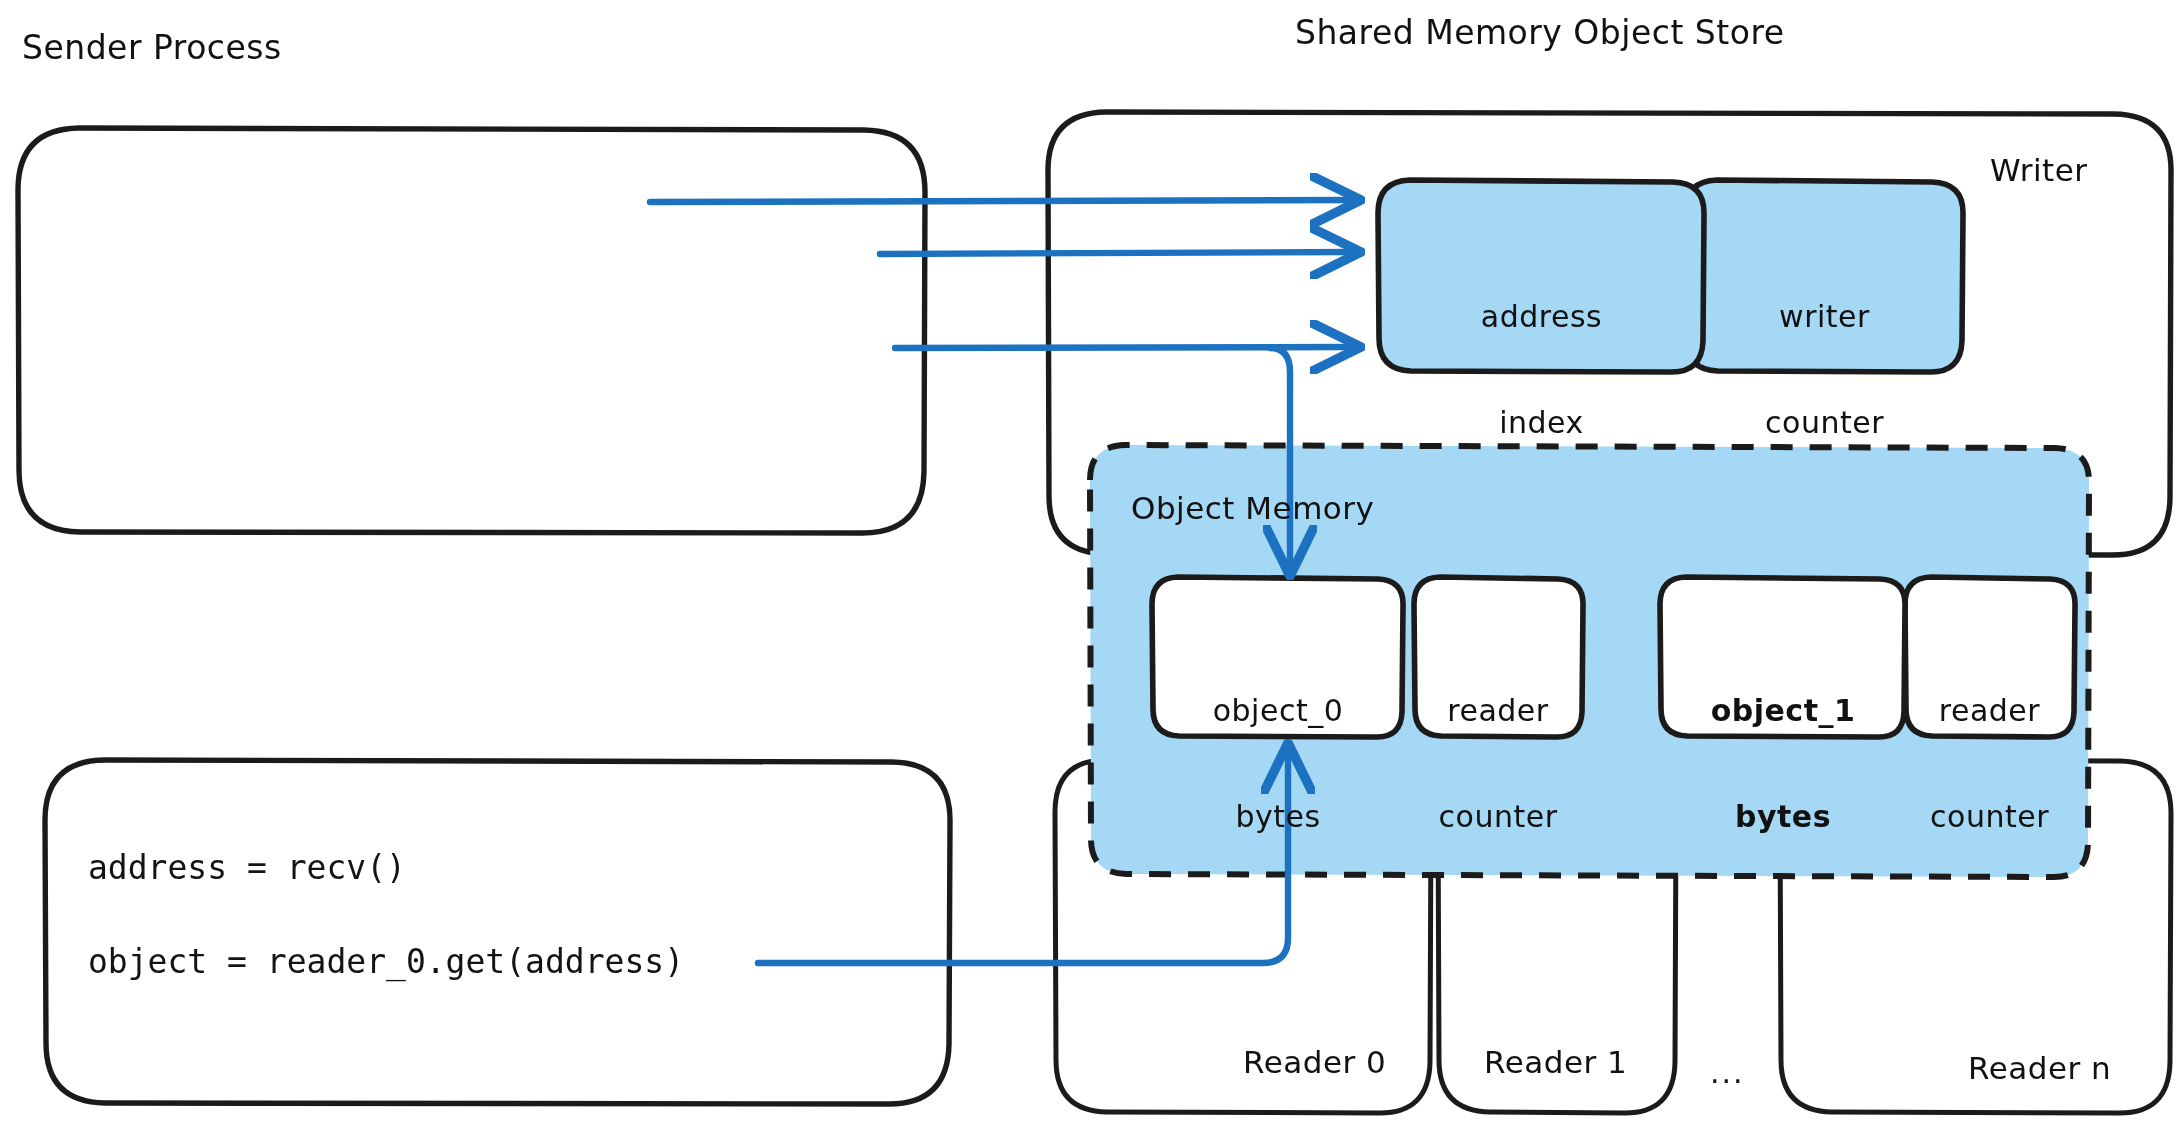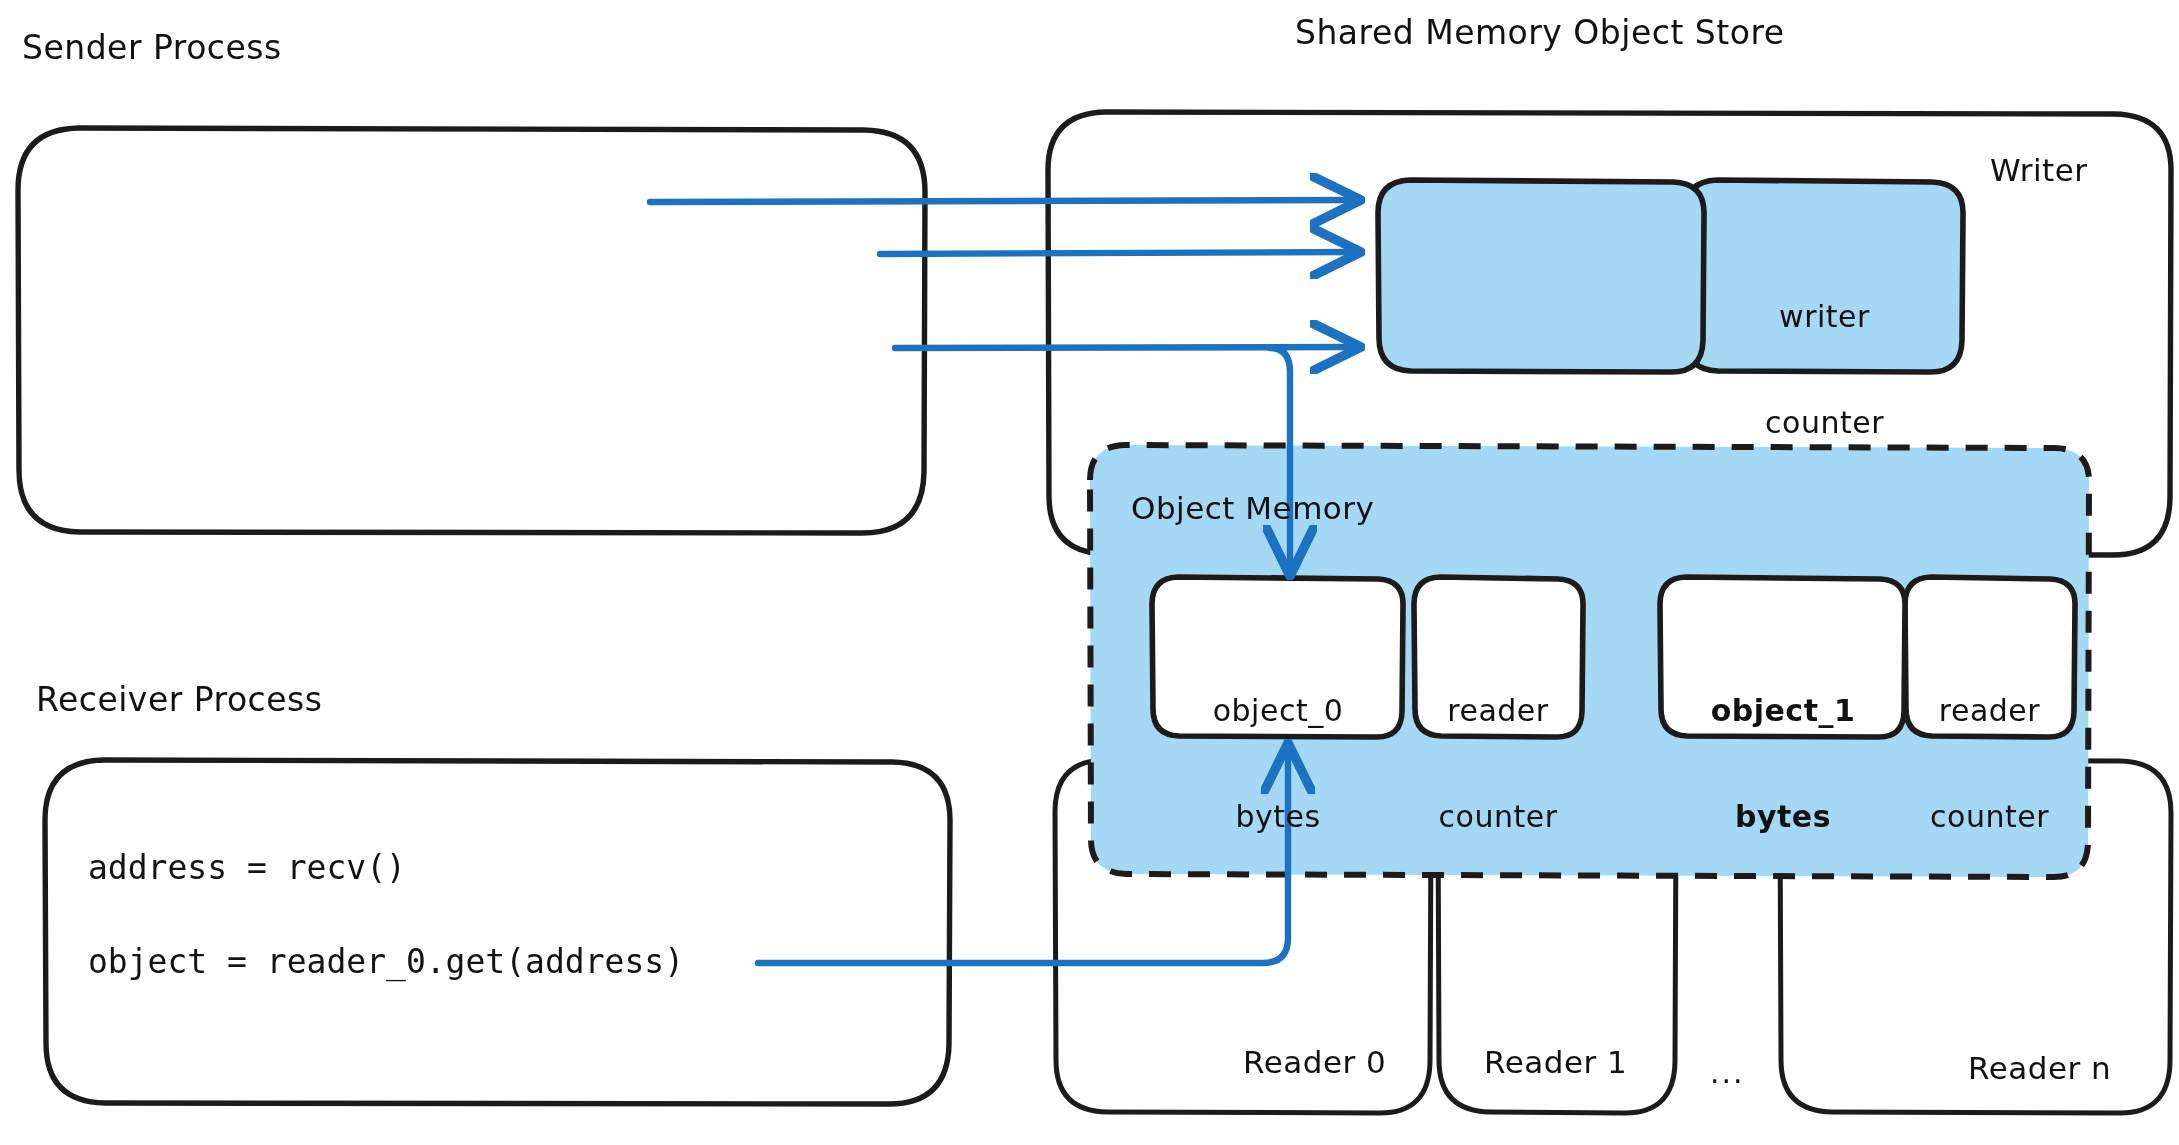--- a/index.html
+++ b/index.html
@@ -106,29 +106,32 @@
 
     <g>
       <path d="M758 963 L1263 963 Q1288 963 1288 938 L1288 752" fill="none" stroke="#1c71c0" stroke-width="6.4" stroke-linecap="round" stroke-linejoin="round" marker-end="url(#ah)"></path>
     </g>
   </svg>
 
   <div class="lbl hand title" style="left:1295px;top:13px;">Shared Memory Object Store</div>
 
   <div class="lbl hand title" style="left:22px;top:28px;">Sender Process</div>
 
-  <div class="lbl hand title" style="left:36px;top:680px;">Receiver Process</div>
 
 
   <pre class="lbl mono code" style="left:88px;top:845px;margin:0;">address = recv()
 
 object = reader_0.get(address)</pre>
 
   <div class="lbl hand boxlabel" style="left:1990px;top:152px;">Writer</div>
 
+  <div class="lbl hand chiplabel" style="left:1379px;top:228px;width:325px;">
+    <div>address</div>
+    <div>index</div>
+  </div>
   <div class="lbl hand chiplabel" style="left:1686px;top:228px;width:277px;">
     <div>writer</div>
     <div>counter</div>
   </div>
 
   <div class="lbl hand boxlabel" style="left:1131px;top:490px;">Object Memory</div>
 
   <div class="lbl hand chiplabel" style="left:1153px;top:622px;width:250px;">
     <div>object_0</div>
     <div>bytes</div>

